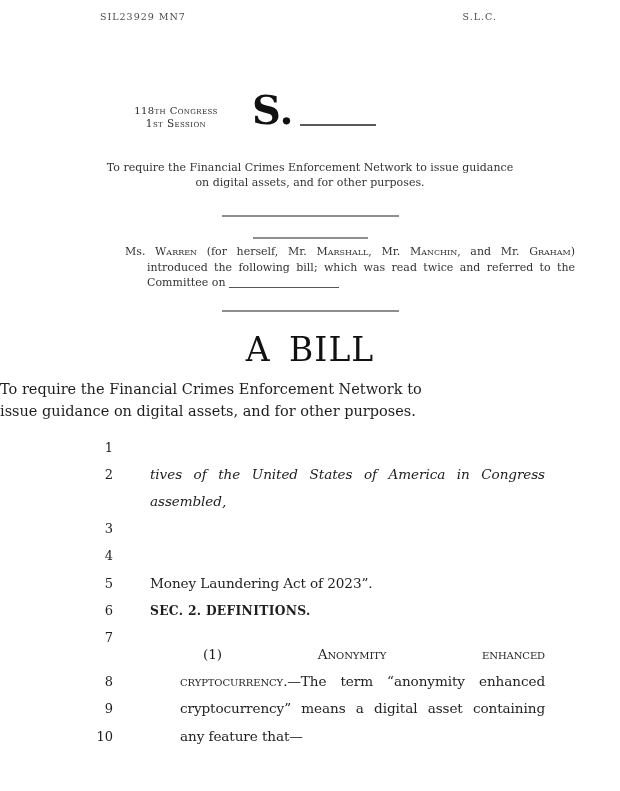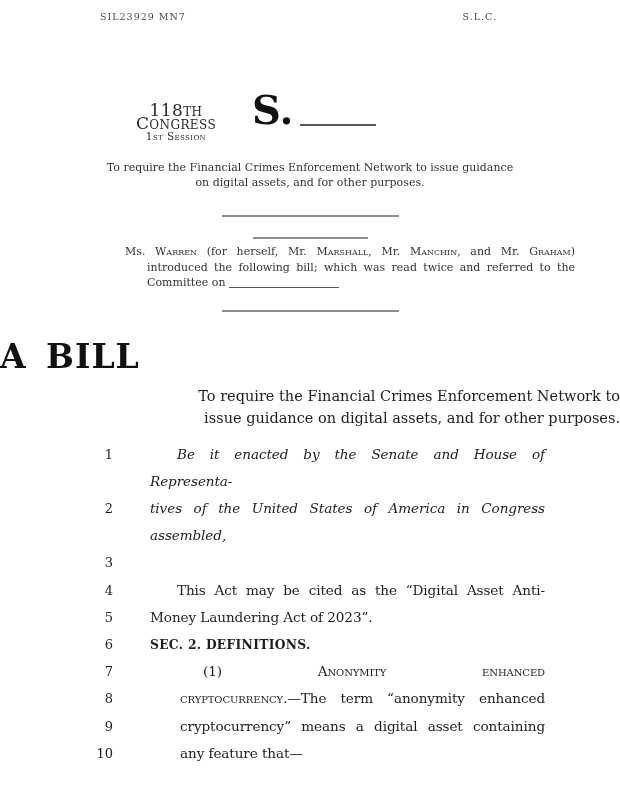--- a/index.html
+++ b/index.html
@@ -6,47 +6,47 @@
   .page{
     width:620px;height:791px;background:#ffffff;position:relative;overflow:hidden;
     font-family:"DejaVu Serif","Liberation Serif",serif;color:#222222;
   }
   
   .hdr{display:flex;justify-content:space-between;padding:11px 123px 0 100px;
     font-size:9.5px;letter-spacing:1px;color:#4a4a4a;}
   
   .caption{position:relative;height:52px;margin-top:72px;}
   .congress{position:absolute;left:116px;top:10px;width:120px;text-align:center;line-height:13px;color:#2a2a2a;}
-  .sc-caps{font-variant:small-caps;font-size:17px;letter-spacing:.4px;}
+  .sc-caps{font-variant:small-caps;font-size:10px;letter-spacing:.4px;}
   .sess{font-size:10.5px;}
   .billnum{position:absolute;left:252px;top:-8px;font-size:40px;font-weight:700;color:#111;}
   .numblank{display:inline-block;width:76px;height:34px;border-bottom:2.5px solid #5a5a5a;margin-left:7px;margin-bottom:-2px;}
   
   .otitle{margin-top:14px;text-align:center;font-size:11px;line-height:15px;color:#333;}
   
   .rule{background:#8e8e8e;height:2px;margin-left:auto;margin-right:auto;}
   .r1{width:177px;margin-top:25px;}
   .r2{width:115px;margin-top:20px;}
   .r3{width:177px;margin-top:19px;}
   .senate{text-align:center;font-size:13.5px;letter-spacing:2px;margin-top:28px;color:#2a2a2a;}
   
   .action{margin:5px 12px 0 125px;width:428px;font-size:11px;line-height:15.5px;
     text-align:justify;padding-left:22px;text-indent:-22px;color:#333;}
   .blank{display:inline-block;width:110px;border-bottom:1.5px solid #555;margin-bottom:-2px;}
   
-  .abill{margin-top:25px;text-align:left;font-size:33px;font-weight:700;letter-spacing:1px;word-spacing:7px;color:#111;}
-  .btitle{margin-top:9px;text-align:right;font-size:14.5px;line-height:22.5px;color:#1e1e1e;}
+  .abill{margin-top:18px;text-align:center;font-size:33px;font-weight:400;letter-spacing:1px;word-spacing:7px;color:#111;}
+  .btitle{margin-top:9px;text-align:left;font-size:14.5px;line-height:22.5px;color:#1e1e1e;}
   
   .bbody{margin-top:11px;}
   .line{display:flex;line-height:27.2px;font-size:13.6px;color:#1e1e1e;}
   .num{width:113px;text-align:right;font-size:13px;flex:none;}
   .txt{box-sizing:border-box;width:395px;margin-left:37px;flex:none;letter-spacing:-0.1px;}
   .just .txt{text-align:justify;text-align-last:justify;}
   .ind-first .txt{text-indent:27px;}
-  .ind-para1 .txt{padding-left:53px;}
+  .ind-para1 .txt{padding-left:53px;margin-top:17px;}
   .ind-para .txt{padding-left:30px;}
   .it{font-style:italic;}
   .bd{font-weight:700;font-size:12.3px;letter-spacing:.3px;}
   .sc{font-variant:small-caps;}
 </style>
 </head>
 <body>
 
 <div class="page">
 
@@ -82,32 +82,30 @@
   <div class="abill">A BILL</div>
 
   <div class="btitle">
     <div>To require the Financial Crimes Enforcement Network to</div>
     <div>issue guidance on digital assets, and for other purposes.</div>
   </div>
 
   <div class="bbody">
       <div class="line just ind-first">
         <span class="num">1</span>
-        <span class="txt"><span class="it">Be it enacted by the Senate and House of Representa-</span></span>
       </div>
       <div class="line just">
         <span class="num">2</span>
         <span class="txt"><span class="it">tives of the United States of America in Congress assembled,</span></span>
       </div>
       <div class="line">
         <span class="num">3</span>
       </div>
       <div class="line just ind-first">
         <span class="num">4</span>
-        <span class="txt"><span>This Act may be cited as the “Digital Asset Anti-</span></span>
       </div>
       <div class="line">
         <span class="num">5</span>
         <span class="txt"><span>Money Laundering Act of 2023”.</span></span>
       </div>
       <div class="line">
         <span class="num">6</span>
         <span class="txt"><span class="bd">SEC. 2. DEFINITIONS.</span></span>
       </div>
       <div class="line just ind-para1">

